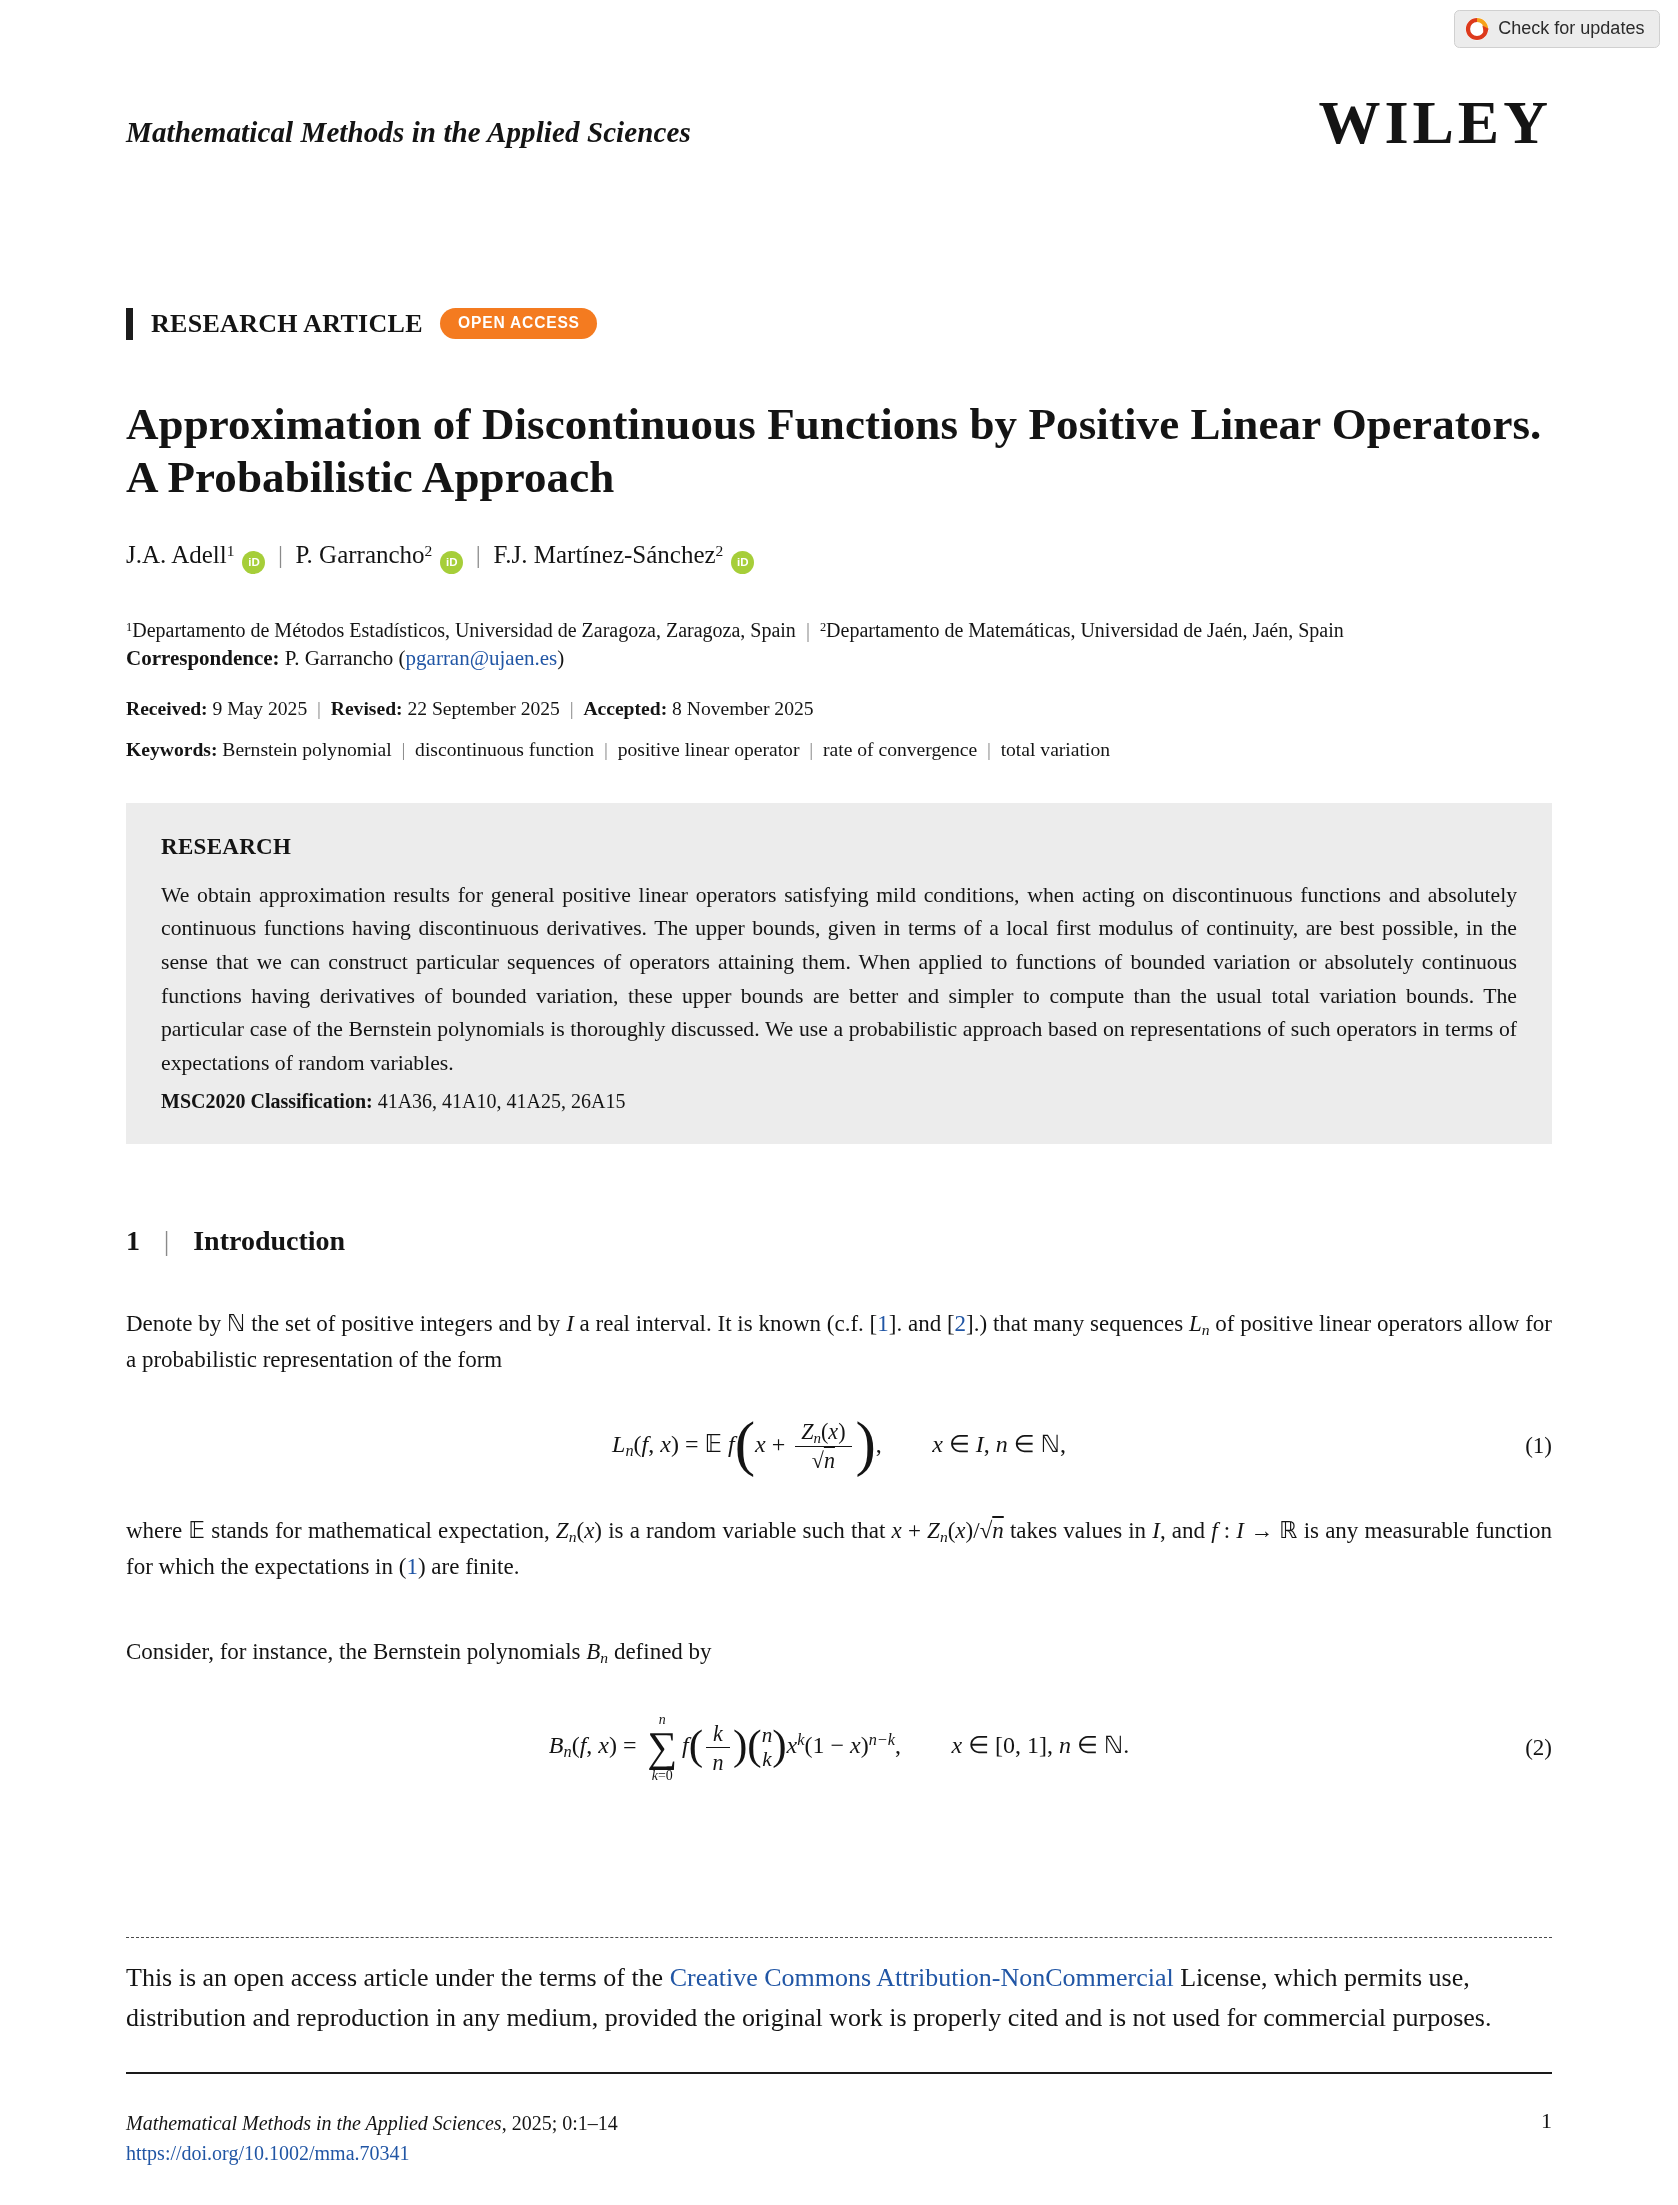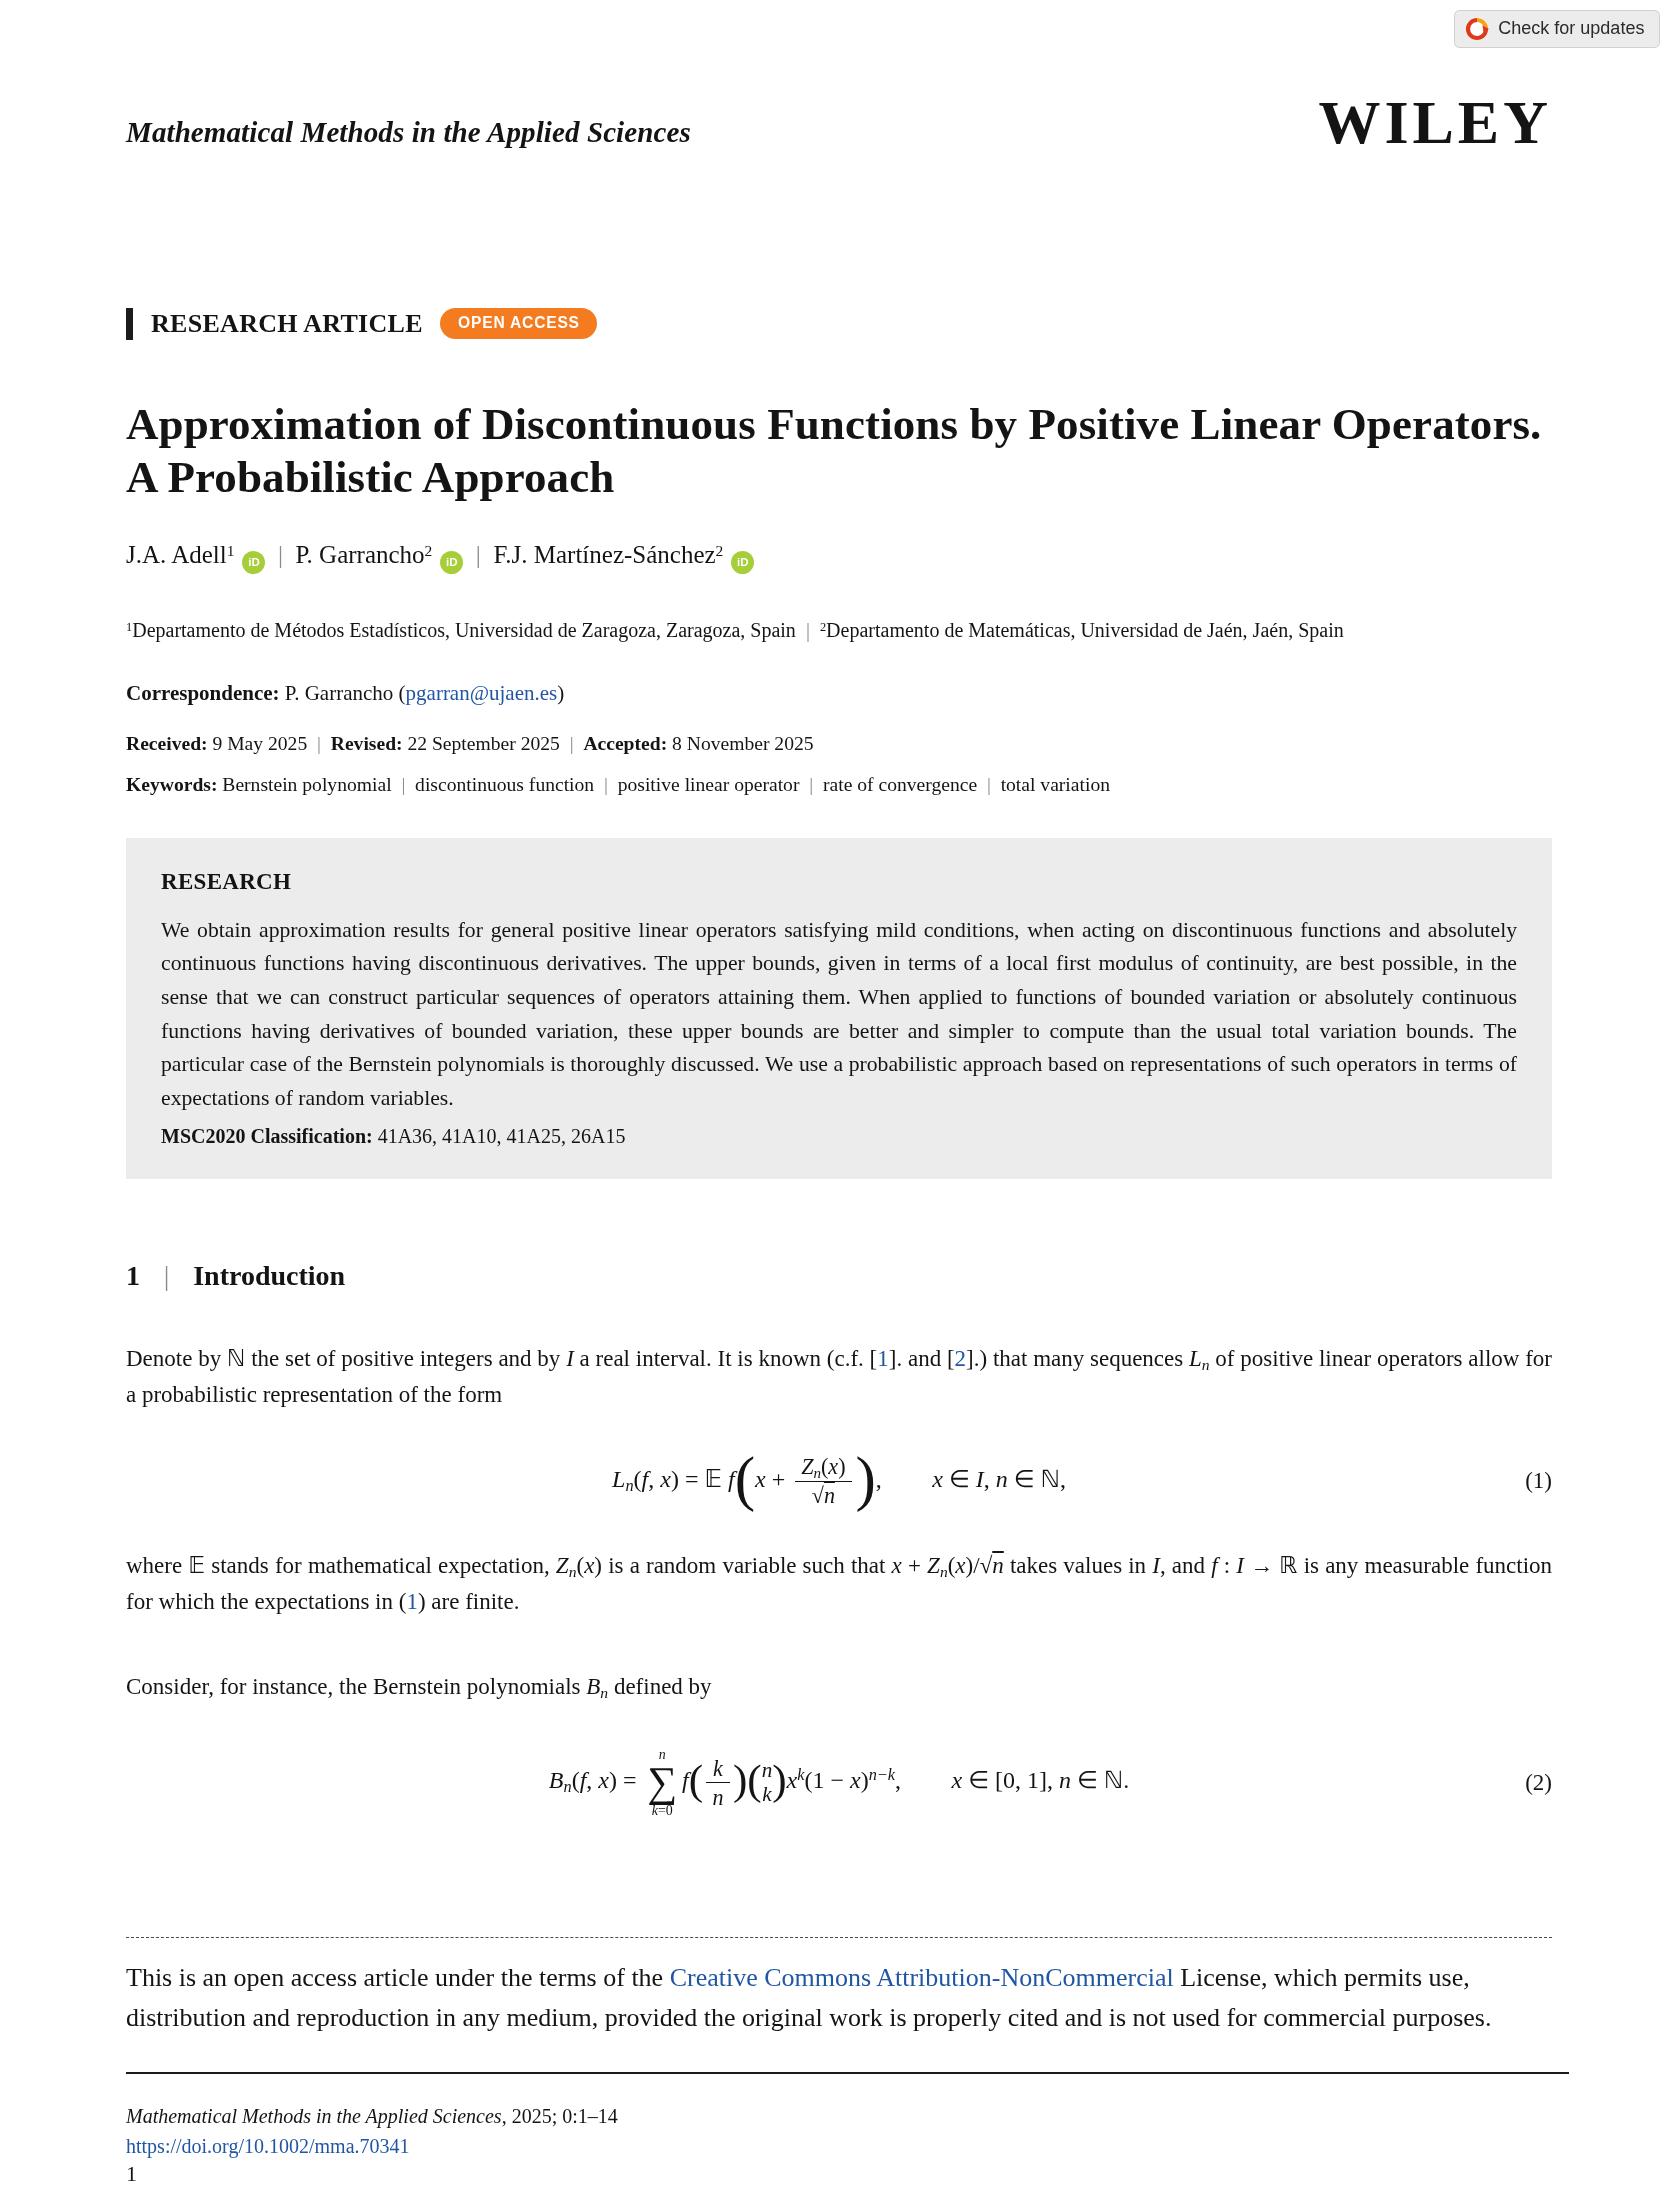--- a/index.html
+++ b/index.html
@@ -31,21 +31,21 @@
   .article-row{margin-top:159px;display:flex;align-items:center;gap:17.6px;}
   .type-bar{width:7.4px;height:32px;background:#1c1c1c;flex:0 0 auto;}
   .article-type{font-size:26px;font-weight:bold;letter-spacing:0.3px;}
   .oa-pill{background:var(--orange);color:#fff;border-radius:676px;padding:6px 17.6px 6.8px;
     font-family:"Liberation Sans", sans-serif;font-size:15.6px;font-weight:bold;letter-spacing:0.8px;}
 
   
   .title{margin:58px 0 0;font-size:45px;line-height:1.18;font-weight:bold;letter-spacing:0.1px;}
   .authors{margin-top:37px;font-size:25px;}
   .affils{margin-top:41px;font-size:20px;line-height:1.55;}
-  .corr{margin-top:35px;font-size:21px;}
+  .corr{font-size:21px;}
   .dates{margin-top:27px;font-size:19.6px;}
   .keywords{margin-top:19px;font-size:19.6px;}
 
   .orcid{display:inline-flex;align-items:center;justify-content:center;width:23px;height:23px;
     border-radius:50%;background:var(--orcid);color:#fff;font-family:"Liberation Sans",sans-serif;
     font-size:11.5px;font-weight:bold;margin-left:8px;vertical-align:-3.4px;cursor:pointer;}
 
   
   .abstract{margin-top:42px;background:#ececec;padding:31px 35px 31px;}
   .abstract h3{margin:0 0 19px;font-size:23px;letter-spacing:0.3px;}
@@ -89,22 +89,22 @@
 
   .mbinom{display:inline-flex;flex-direction:column;align-items:center;vertical-align:middle;font-size:0.88em;}
   .mbinom .row{line-height:1.12;}
 
   
   .footnote{position:absolute;top:1937px;left:126px;right:126px;border-top:1.4px dashed #4a4a4a;
     padding-top:20px;font-size:26px;line-height:1.52;}
   .footnote p{margin:0;}
   .footnote p + p{margin-top:6.8px;}
 
-  .page-footer{position:absolute;top:2072px;left:126px;right:109px;border-top:2px solid #1a1a1a;
-    padding-top:27px;display:flex;justify-content:space-between;align-items:flex-start;font-size:20px;flex-direction:column;}
+  .page-footer{position:absolute;top:2072px;left:126px;right:126px;border-top:2px solid #1a1a1a;
+    padding-top:34px;display:flex;justify-content:space-between;align-items:flex-start;font-size:20px;}
   .pf-left div{line-height:1.5;}
   .pf-doi{color:var(--link);cursor:pointer;}
   .pf-page{font-size:22px;}
 </style>
 </head>
 <body>
 
 <div class="page">
 
   <div class="check-updates">

